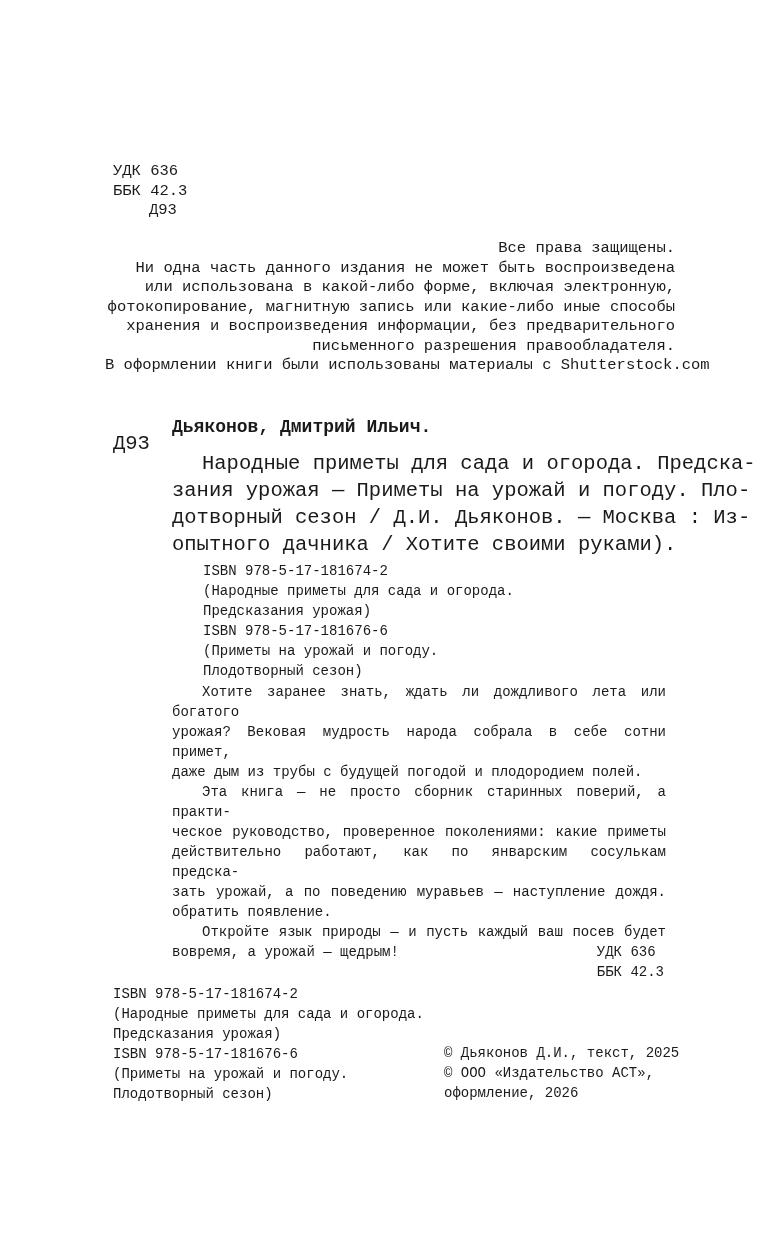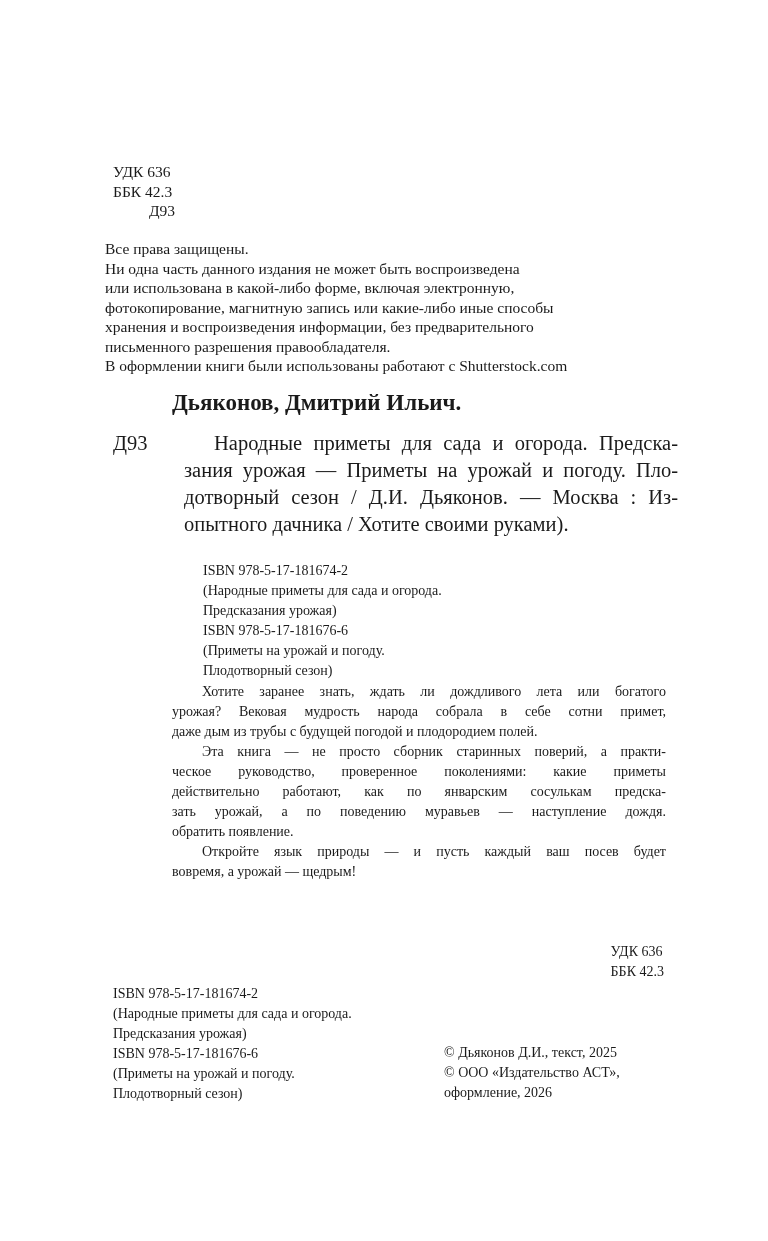--- a/index.html
+++ b/index.html
@@ -1,28 +1,28 @@
 <!DOCTYPE html>
 <html><head>
 <meta charset="utf-8">
 <style>
   html, body { margin: 0; padding: 0; background: #ffffff; }
   body { width: 768px; height: 1241px; position: relative; overflow: hidden;
          font-family: "Liberation Serif", "DejaVu Serif", serif; color: #1a1a1a; }
-  .abs { position: absolute; }
+  .abs { position: absolute; font-family: Liberation Mono, monospace; }
   .small { font-size: 15.5px; line-height: 19.5px; }
   .big { font-size: 20.5px; line-height: 27px; }
   .mid { font-size: 14px; line-height: 20px; }
   .line { display: block; white-space: nowrap; }
   #udk-top { left: 113px; top: 162px; }
   #udk-top .d93 { padding-left: 36px; }
-  #rights { left: 105px; width: 570px; top: 239px; text-align: left; }
-  #author { left: 172px; top: 391px; font-weight: bold; font-size: 23px; line-height: 24px; }
+  #rights { left: 105px; width: 570px; top: 239px; text-align: right; }
+  #author { left: 172px; top: 415px; font-weight: bold; font-size: 18px; line-height: 24px; }
   #code-left { left: 113px; top: 430px; }
-  #biblio { left: 172px; top: 430px; width: 494px; text-align: justify; margin-left: 12px; }
+  #biblio { left: 172px; top: 450px; width: 494px; text-align: justify; }
   #biblio .line { text-align: justify; text-align-last: justify; }
   #biblio .line.last { text-align-last: left; }
   #biblio .first { text-indent: 30px; }
   #isbn-mid { left: 203px; top: 561px; }
   #annotation { left: 172px; top: 682px; width: 494px; }
   #annotation .line { text-align: justify; text-align-last: justify; white-space: normal; }
   #annotation .line.last { text-align-last: left; }
   #annotation .indent { text-indent: 30px; }
   #udk-right { right: 104px; top: 942px; text-align: left; }
   #isbn-bottom { left: 113px; top: 984px; }
@@ -37,21 +37,21 @@
   <span class="line d93">Д93</span>
 </div>
 
 <div id="rights" class="abs small">
   <span class="line">Все права защищены.</span>
   <span class="line">Ни одна часть данного издания не может быть воспроизведена</span>
   <span class="line">или использована в какой-либо форме, включая электронную,</span>
   <span class="line">фотокопирование, магнитную запись или какие-либо иные способы</span>
   <span class="line">хранения и воспроизведения информации, без предварительного</span>
   <span class="line">письменного разрешения правообладателя.</span>
-  <span class="line">В оформлении книги были использованы работают с Shutterstock.com</span>
+  <span class="line">В оформлении книги были использованы материалы с Shutterstock.com</span>
 </div>
 
 <div id="author" class="abs">Дьяконов, Дмитрий Ильич.</div>
 
 <div id="code-left" class="abs big">Д93</div>
 
 <div id="biblio" class="abs big">
   <span class="line first">Народные приметы для сада и огорода. Предска-</span>
   <span class="line">зания урожая — Приметы на урожай и погоду. Пло-</span>
   <span class="line">дотворный сезон / Д.И. Дьяконов. — Москва : Из-</span>

